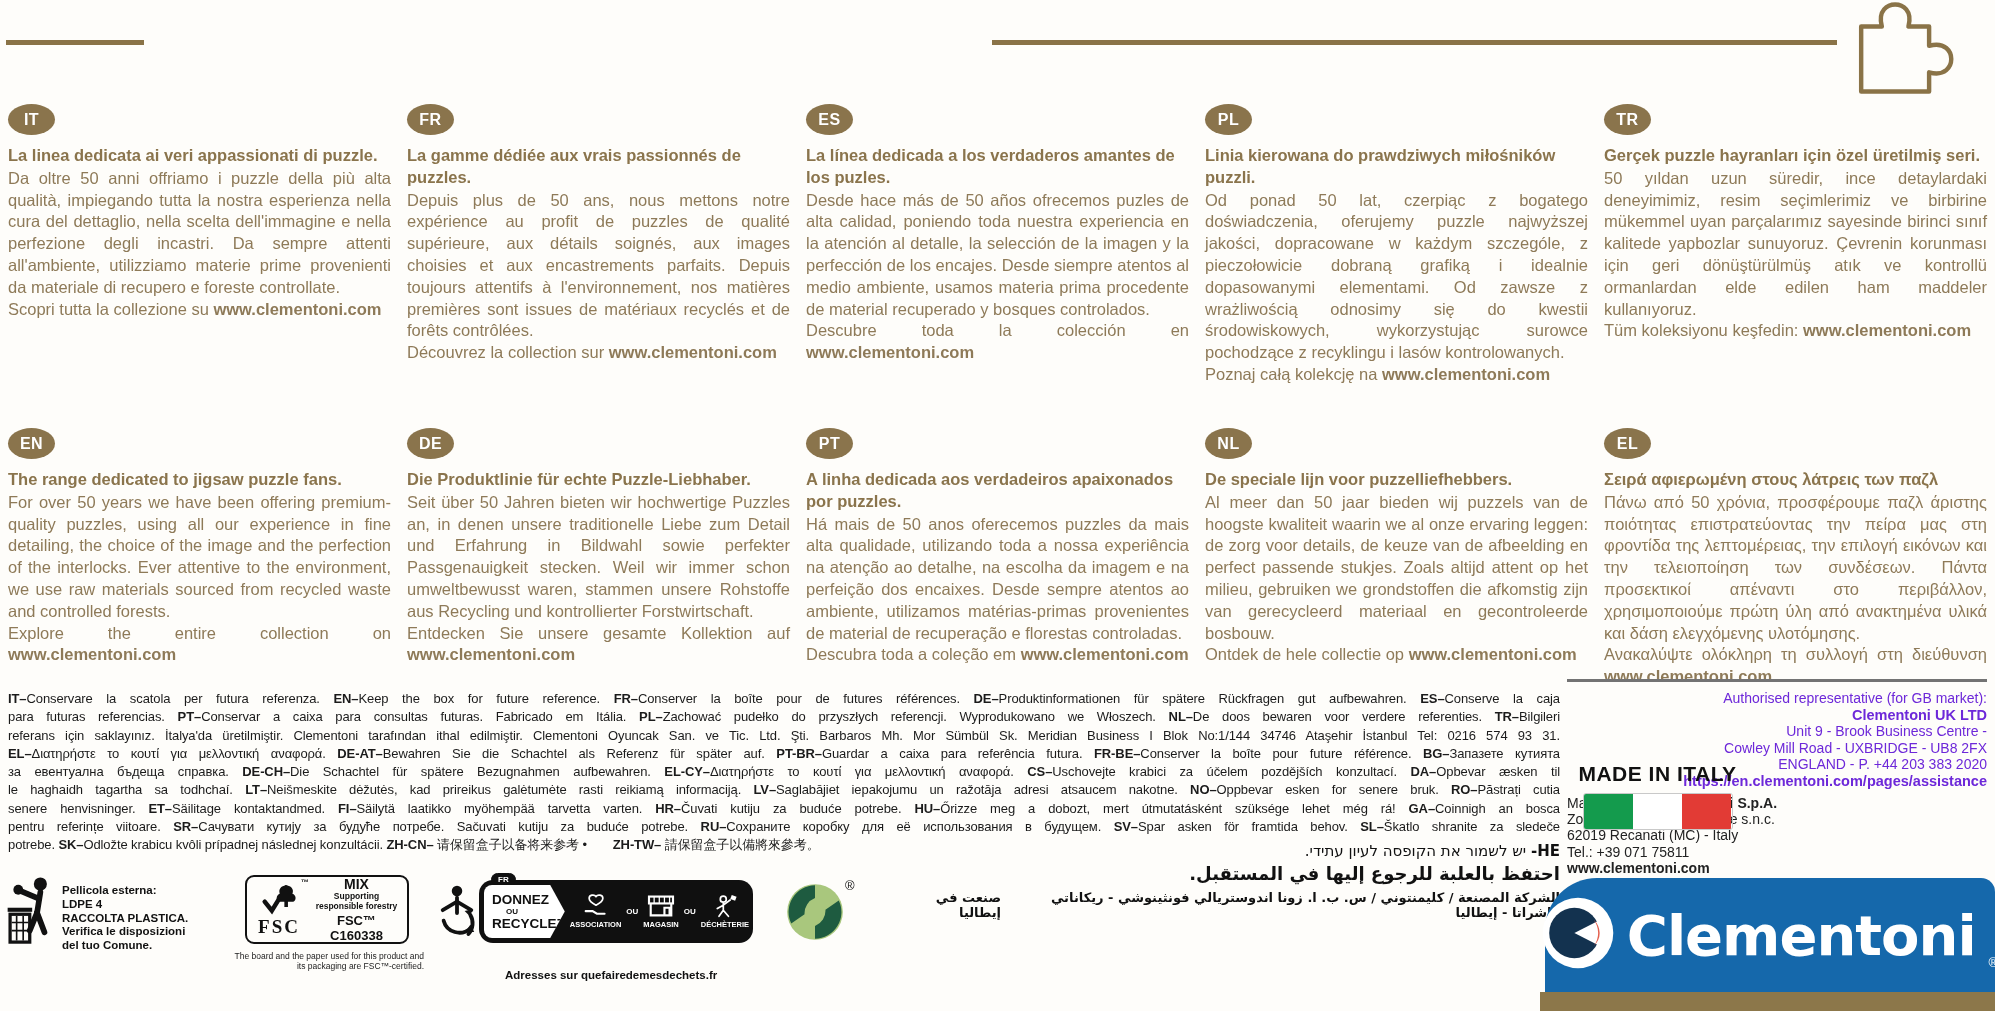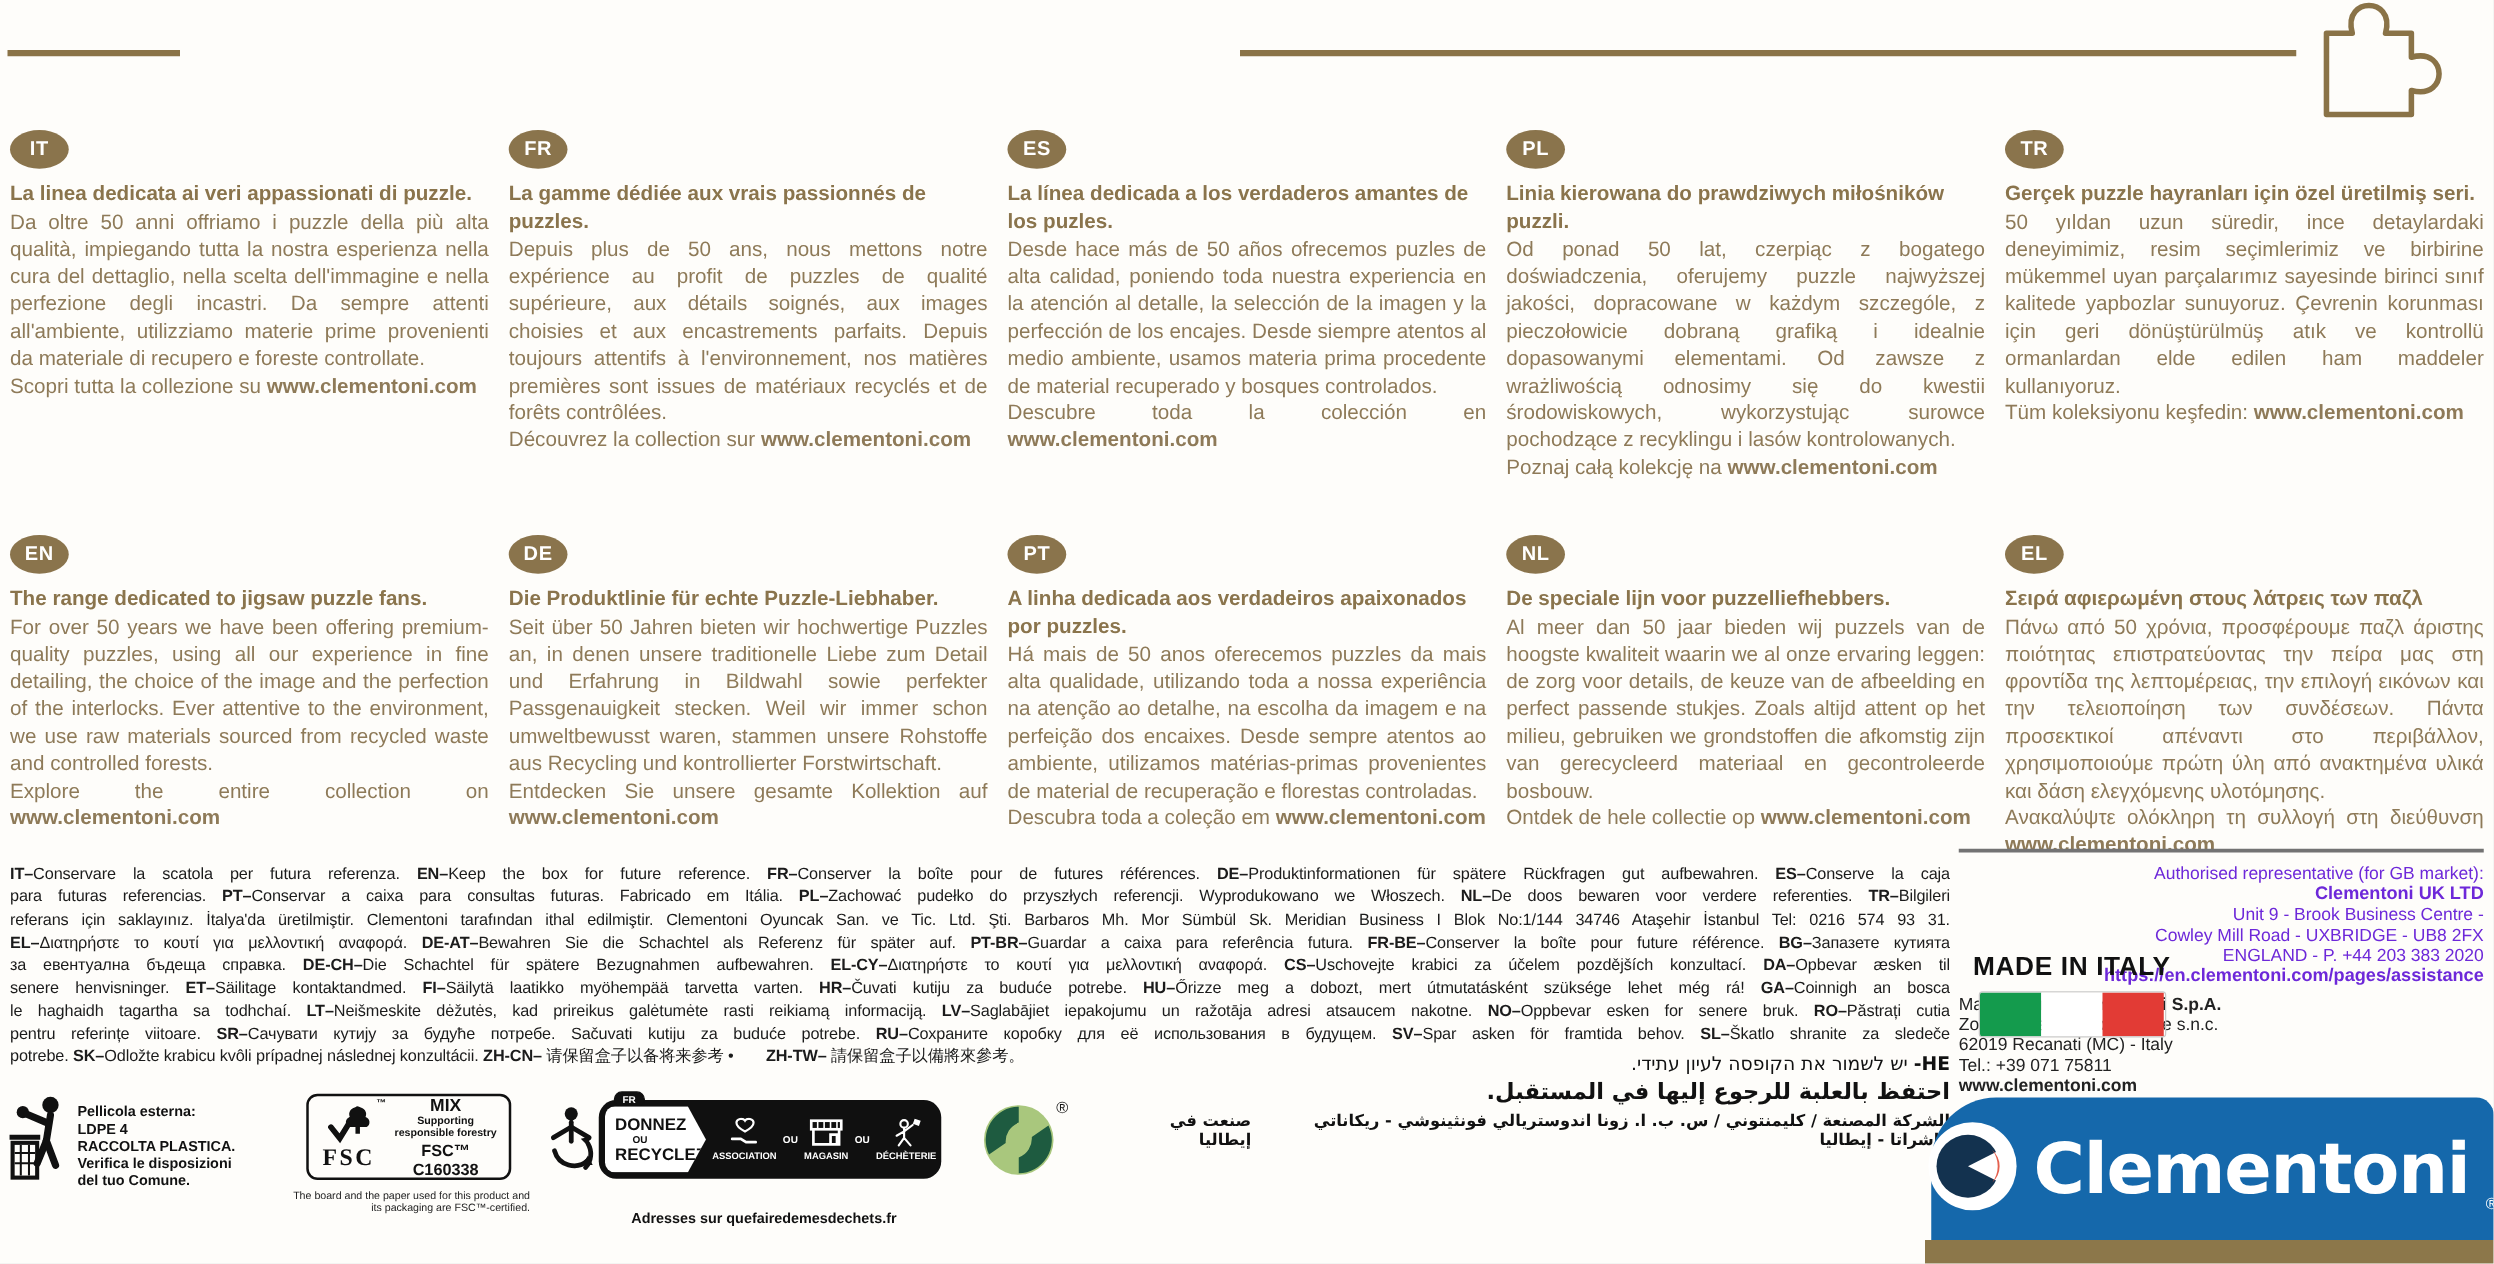--- a/index.html
+++ b/index.html
@@ -169,22 +169,22 @@
       <div class="lang-link fmt-url">Ανακαλύψτε ολόκληρη τη συλλογή στη διεύθυνση <b>www.clementoni.com</b></div>
     </div>
   </div>
 
   <div class="fp">
     <div class="fp-line just fmt-codes"><b>IT–</b>Conservare la scatola per futura referenza. <b>EN–</b>Keep the box for future reference. <b>FR–</b>Conserver la boîte pour de futures références. <b>DE–</b>Produktinformationen für spätere Rückfragen gut aufbewahren. <b>ES–</b>Conserve la caja</div>
     <div class="fp-line just fmt-codes">para futuras referencias. <b>PT–</b>Conservar a caixa para consultas futuras. Fabricado em Itália. <b>PL–</b>Zachować pudełko do przyszłych referencji. Wyprodukowano we Włoszech. <b>NL–</b>De doos bewaren voor verdere referenties. <b>TR–</b>Bilgileri</div>
     <div class="fp-line just fmt-codes">referans için saklayınız. İtalya'da üretilmiştir. Clementoni tarafından ithal edilmiştir. Clementoni Oyuncak San. ve Tic. Ltd. Şti. Barbaros Mh. Mor Sümbül Sk. Meridian Business I Blok No:1/144 34746 Ataşehir İstanbul Tel: 0216 574 93 31.</div>
     <div class="fp-line just fmt-codes"><b>EL–</b>Διατηρήστε το κουτί για μελλοντική αναφορά. <b>DE-AT–</b>Bewahren Sie die Schachtel als Referenz für später auf. <b>PT-BR–</b>Guardar a caixa para referência futura. <b>FR-BE–</b>Conserver la boîte pour future référence. <b>BG–</b>Запазете кутията</div>
     <div class="fp-line just fmt-codes">за евентуална бъдеща справка. <b>DE-CH–</b>Die Schachtel für spätere Bezugnahmen aufbewahren. <b>EL-CY–</b>Διατηρήστε το κουτί για μελλοντική αναφορά. <b>CS–</b>Uschovejte krabici za účelem pozdějších konzultací. <b>DA–</b>Opbevar æsken til</div>
+    <div class="fp-line just fmt-codes">le haghaidh tagartha sa todhchaí. <b>LT–</b>Neišmeskite dėžutės, kad prireikus galėtumėte rasti reikiamą informaciją. <b>LV–</b>Saglabājiet iepakojumu un ražotāja adresi atsaucem nakotne. <b>NO–</b>Oppbevar esken for senere bruk. <b>RO–</b>Păstrați cutia</div>
     <div class="fp-line just fmt-codes">senere henvisninger. <b>ET–</b>Säilitage kontaktandmed. <b>FI–</b>Säilytä laatikko myöhempää tarvetta varten. <b>HR–</b>Čuvati kutiju za buduće potrebe. <b>HU–</b>Őrizze meg a dobozt, mert útmutatásként szüksége lehet még rá! <b>GA–</b>Coinnigh an bosca</div>
-    <div class="fp-line just fmt-codes">le haghaidh tagartha sa todhchaí. <b>LT–</b>Neišmeskite dėžutės, kad prireikus galėtumėte rasti reikiamą informaciją. <b>LV–</b>Saglabājiet iepakojumu un ražotāja adresi atsaucem nakotne. <b>NO–</b>Oppbevar esken for senere bruk. <b>RO–</b>Păstrați cutia</div>
     <div class="fp-line just fmt-codes">pentru referințe viitoare. <b>SR–</b>Сачувати кутију за будуће потребе. Sačuvati kutiju za buduće potrebe. <b>RU–</b>Сохраните коробку для её использования в будущем. <b>SV–</b>Spar asken för framtida behov. <b>SL–</b>Škatlo shranite za sledeče</div>
     <div class="fp-line fmt-codes">potrebe. <b>SK–</b>Odložte krabicu kvôli prípadnej následnej konzultácii. <b>ZH-CN–</b> 请保留盒子以备将来参考 •　　<b>ZH-TW–</b> 請保留盒子以備將來參考。</div>
   </div>
 
   <div class="rtl-block">
     <div class="he-line fmt-codes"><b>HE-</b> יש לשמור את הקופסה לעיון עתידי.</div>
     <div class="ar-keep">احتفظ بالعلبة للرجوع إليها في المستقبل.</div>
     <div class="ar-mfr">
       <span>الشركة المصنعة / كليمنتوني / س. ب. ا. زونا اندوستريالي فونثينوشي - ريكاناتي ماشراتا - إيطاليا</span>
       <span>صنعت في إيطاليا</span>

